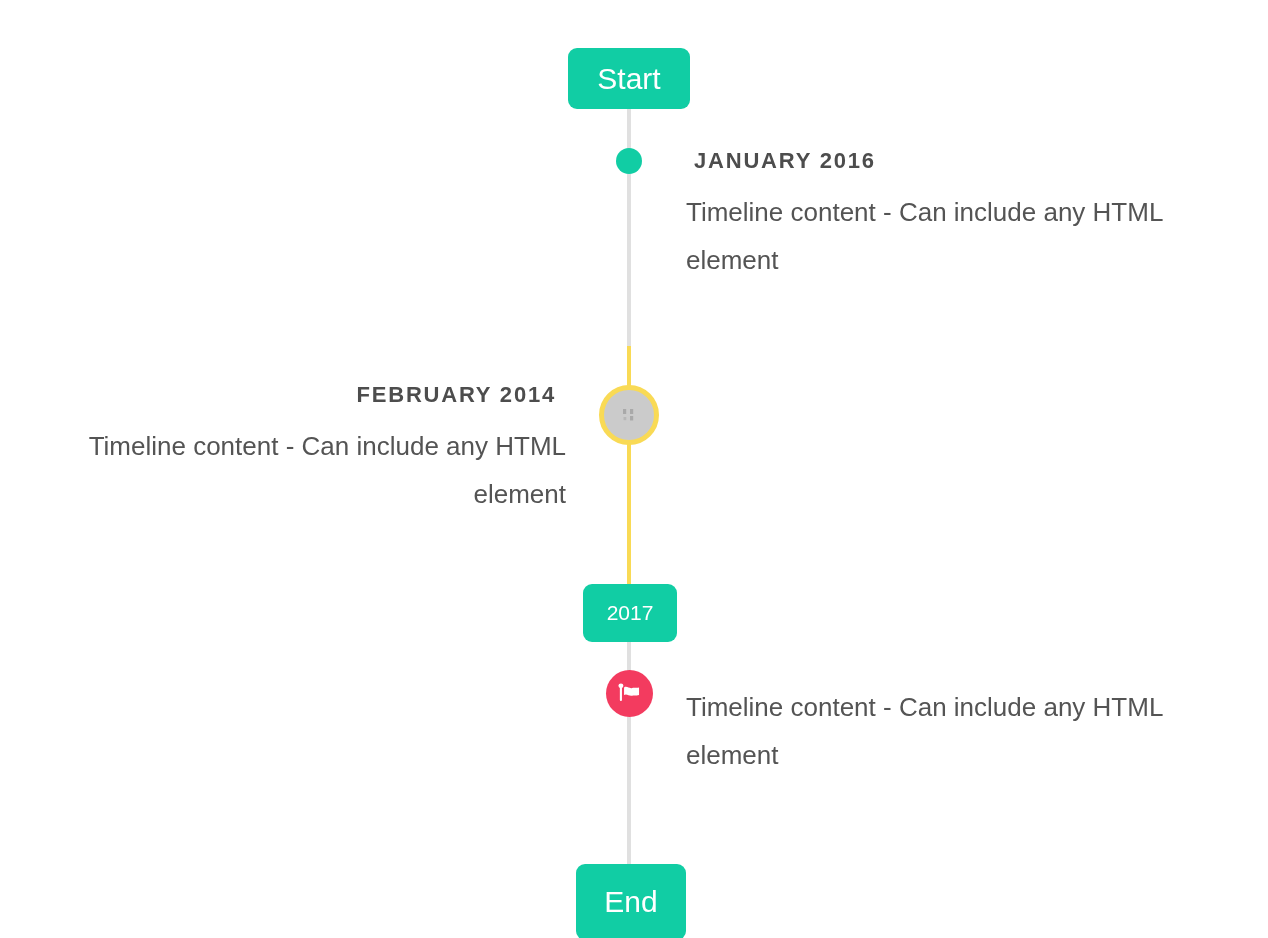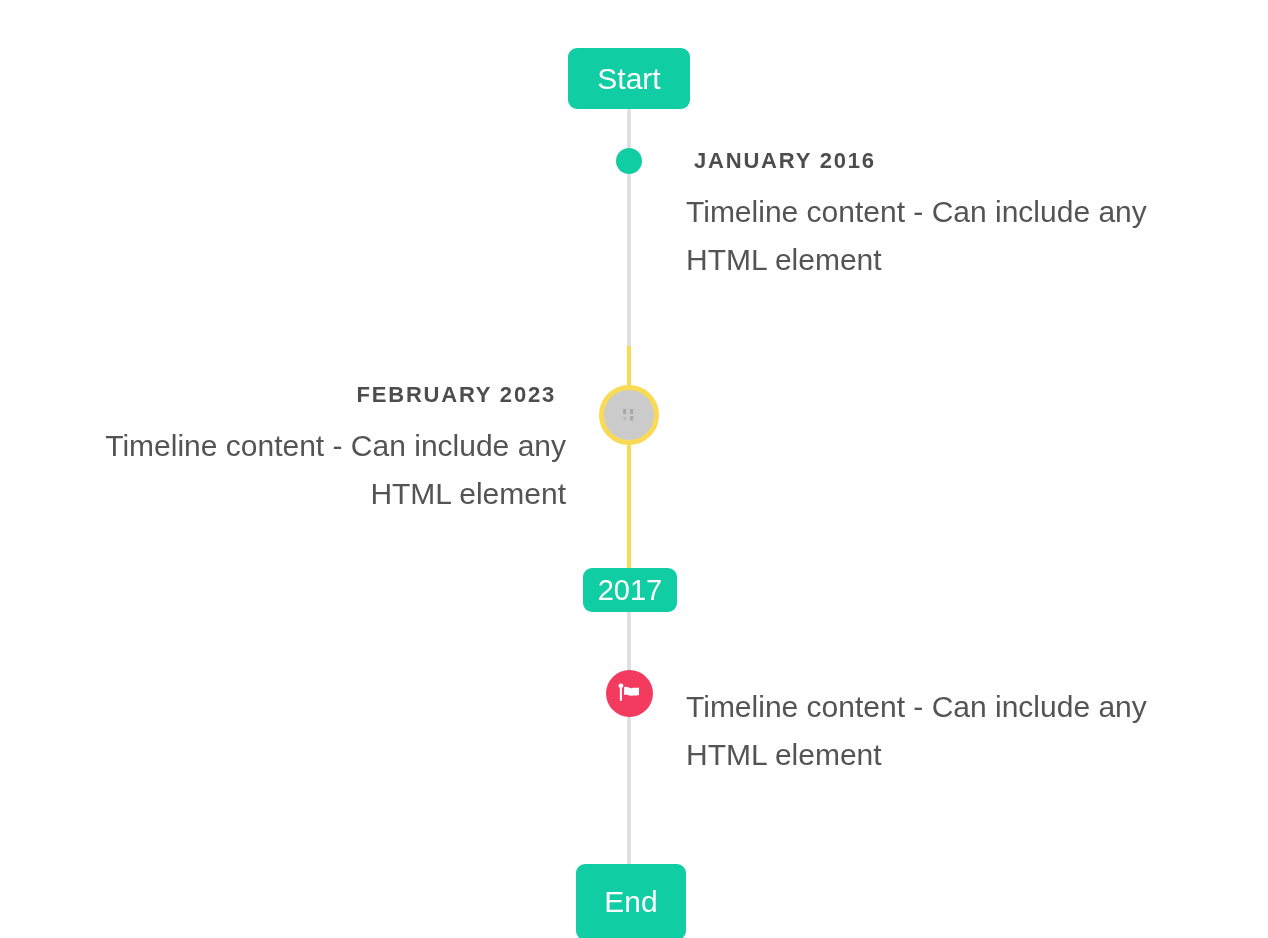--- a/index.html
+++ b/index.html
@@ -41,21 +41,21 @@
     display: flex;
     align-items: center;
     justify-content: center;
     background: var(--accent_teal);
     color: var(--badge_text);
     border-radius: 9px;
     z-index: 5;
     font-weight: 400;
   }
   .badge-start { left: 568px; top: 32px;  width: 122px; height: 61px; font-size: 30px; }
-  .badge-year  { left: 583px; top: 552px; width: 94px;  height: 44px; font-size: 29px; }
+  .badge-year  { left: 583px; top: 568px; width: 94px;  height: 58px; font-size: 21px; }
   .badge-end   { left: 576px; top: 848px; width: 110px; height: 76px; font-size: 30px; }
 
   
   .marker { position: absolute; z-index: 4; border-radius: 50%; }
   .marker-dot {
     left: 616px; top: 132px;
     width: 26px; height: 26px;
     background: var(--accent_teal);
   }
   .marker-thumb {
@@ -86,21 +86,21 @@
     font-weight: 700;
     letter-spacing: 1.8px;
     line-height: 22px;
     color: var(--label_color);
   }
   .event-right .event-date { margin-left: 8px; }
   .event-left  .event-date { margin-right: 10px; }
 
   .event-content {
     margin-top: 16px;
-    font-size: 30px;
+    font-size: 26px;
     line-height: 48px;
     color: var(--content_color);
   }
 
   #event-january  { top: 134px; }
   #event-february { top: 368px; }
   #event-march    { top: 651px; }
 
   .thumb-noise { opacity: 0.55; }
 </style>
@@ -126,21 +126,21 @@
   <div class="marker marker-thumb">
     <svg class="thumb-noise" width="18" height="16" viewBox="0 0 18 16" aria-hidden="true">
       <rect x="3" y="2" width="3.2" height="5" fill="#8f8f8f"></rect>
       <rect x="10" y="2" width="3.2" height="5" fill="#8f8f8f"></rect>
       <rect x="3.5" y="10" width="2.8" height="3.2" fill="#a8a8a8"></rect>
       <rect x="10" y="9" width="3.2" height="4.5" fill="#8f8f8f"></rect>
     </svg>
   </div>
 
   <div class="event event-left" id="event-february">
-    <div class="event-date">FEBRUARY 2023</div>
+    <div class="event-date">FEBRUARY 2014</div>
     <div class="event-content">Timeline content - Can include any HTML element</div>
   </div>
 
   <div class="badge badge-year">
     <span>2017</span>
   </div>
 
   <div class="marker marker-flag">
     <svg width="23" height="21" viewBox="0 0 24 22" aria-hidden="true">
       <circle cx="3" cy="3" r="2.6" fill="#ffffff"></circle>

